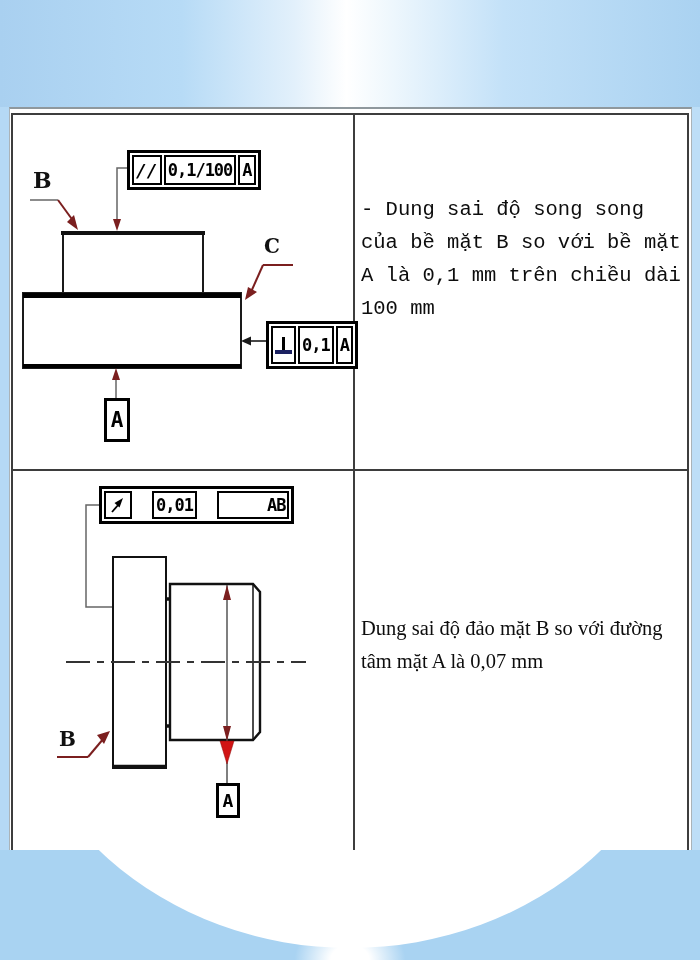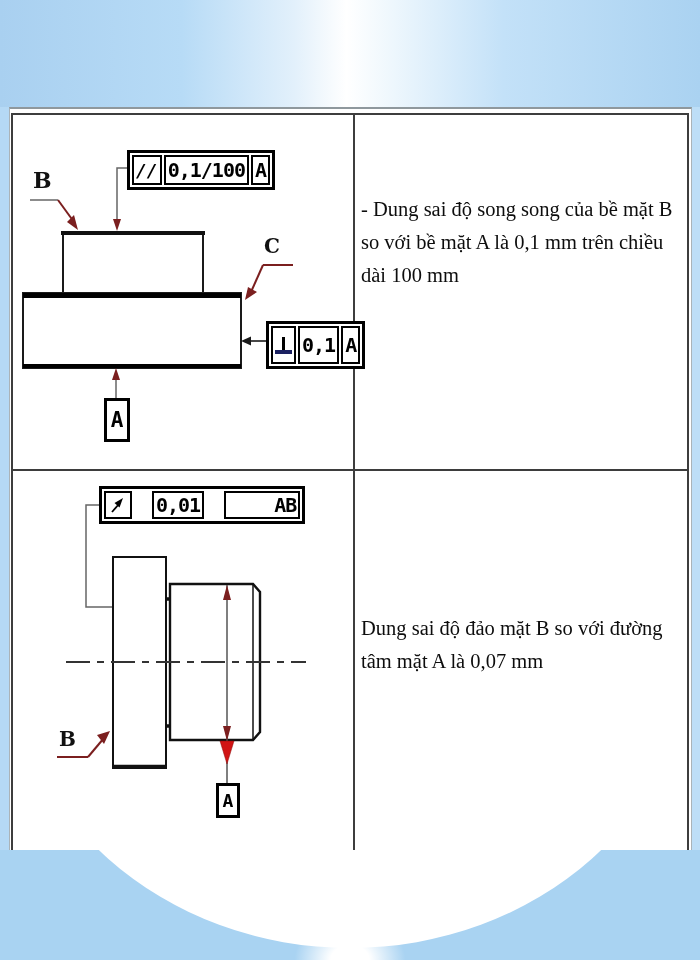--- a/index.html
+++ b/index.html
@@ -21,21 +21,21 @@
   .tb{position:absolute;background:#3d3d3d;}
   .tb.top{left:11px;top:113px;width:678px;height:2px;}
   .tb.left{left:11px;top:113px;width:2px;height:737px;}
   .tb.right{left:687px;top:113px;width:2px;height:737px;}
   .tb.col{left:353px;top:113px;width:2px;height:737px;}
   .tb.row{left:11px;top:469px;width:678px;height:2px;}
   
   .draw-svg{position:absolute;}
   .fcf{position:absolute;display:flex;gap:2px;background:#fff;border:3px solid #000;padding:2px;box-sizing:border-box;align-items:stretch;}
   .fcf-cell{border:2px solid #000;display:flex;align-items:center;justify-content:center;
-    font-family:"DejaVu Sans Mono",monospace;font-weight:bold;font-size:20px;letter-spacing:-1px;color:#000;
+    font-family:"DejaVu Sans Mono",monospace;font-weight:bold;font-size:17px;letter-spacing:-1px;color:#000;
     padding:0 2px;background:#fff;box-sizing:border-box;}
   .fcf-sym{font-style:italic;font-size:18px;letter-spacing:0;}
   .perp-icon{position:relative;width:17px;height:17px;}
   .perp-icon .stem{position:absolute;left:7px;top:0;width:3px;height:14px;background:#000;}
   .perp-icon .base{position:absolute;left:0;top:13px;width:17px;height:4px;background:#1b2161;}
   .datum-box{position:absolute;border:3px solid #000;background:#fff;display:flex;align-items:center;justify-content:center;
     font-family:"DejaVu Sans Mono",monospace;font-weight:bold;font-size:21px;color:#000;box-sizing:border-box;}
   .draw-label{position:absolute;font-family:"DejaVu Serif",serif;font-weight:bold;color:#111;}
   
   .desc{position:absolute;font-family:"Liberation Serif",serif;font-size:20.5px;line-height:33px;color:#0d0d0d;}
@@ -103,21 +103,21 @@
         </span>
     </div>
     <div class="fcf-cell" style="min-width:24px;">0,1</div>
     <div class="fcf-cell" style="min-width:15px;">A</div>
   </div>
 
   <div class="draw-label" style="left:33px;top:167px;font-size:22px;">B</div>
   <div class="draw-label" style="left:264px;top:234px;font-size:20px;">C</div>
   <div class="datum-box" style="left:104px;top:398px;width:26px;height:44px;">A</div>
 
-  <div class="desc" style="left:361px;top:193px;width:328px;">
+  <div class="desc" style="left:361px;top:193px;width:328px;font-family:Liberation Mono, monospace;">
     <p>- Dung sai độ song song của bề mặt B so với bề mặt A là 0,1 mm trên chiều dài 100 mm</p>
   </div>
 
   <svg class="draw-svg" style="left:13px;top:473px" width="340" height="377" viewBox="13 473 340 377">
 
     <polyline points="100,505 86,505 86,607 113,607" fill="none" stroke="#666" stroke-width="1.5"></polyline>
 
     <rect x="113" y="557" width="53" height="211" fill="#ffffff" stroke="#111" stroke-width="2"></rect>
     <line x1="112" y1="766.5" x2="167" y2="766.5" stroke="#111" stroke-width="3.5"></line>
 

